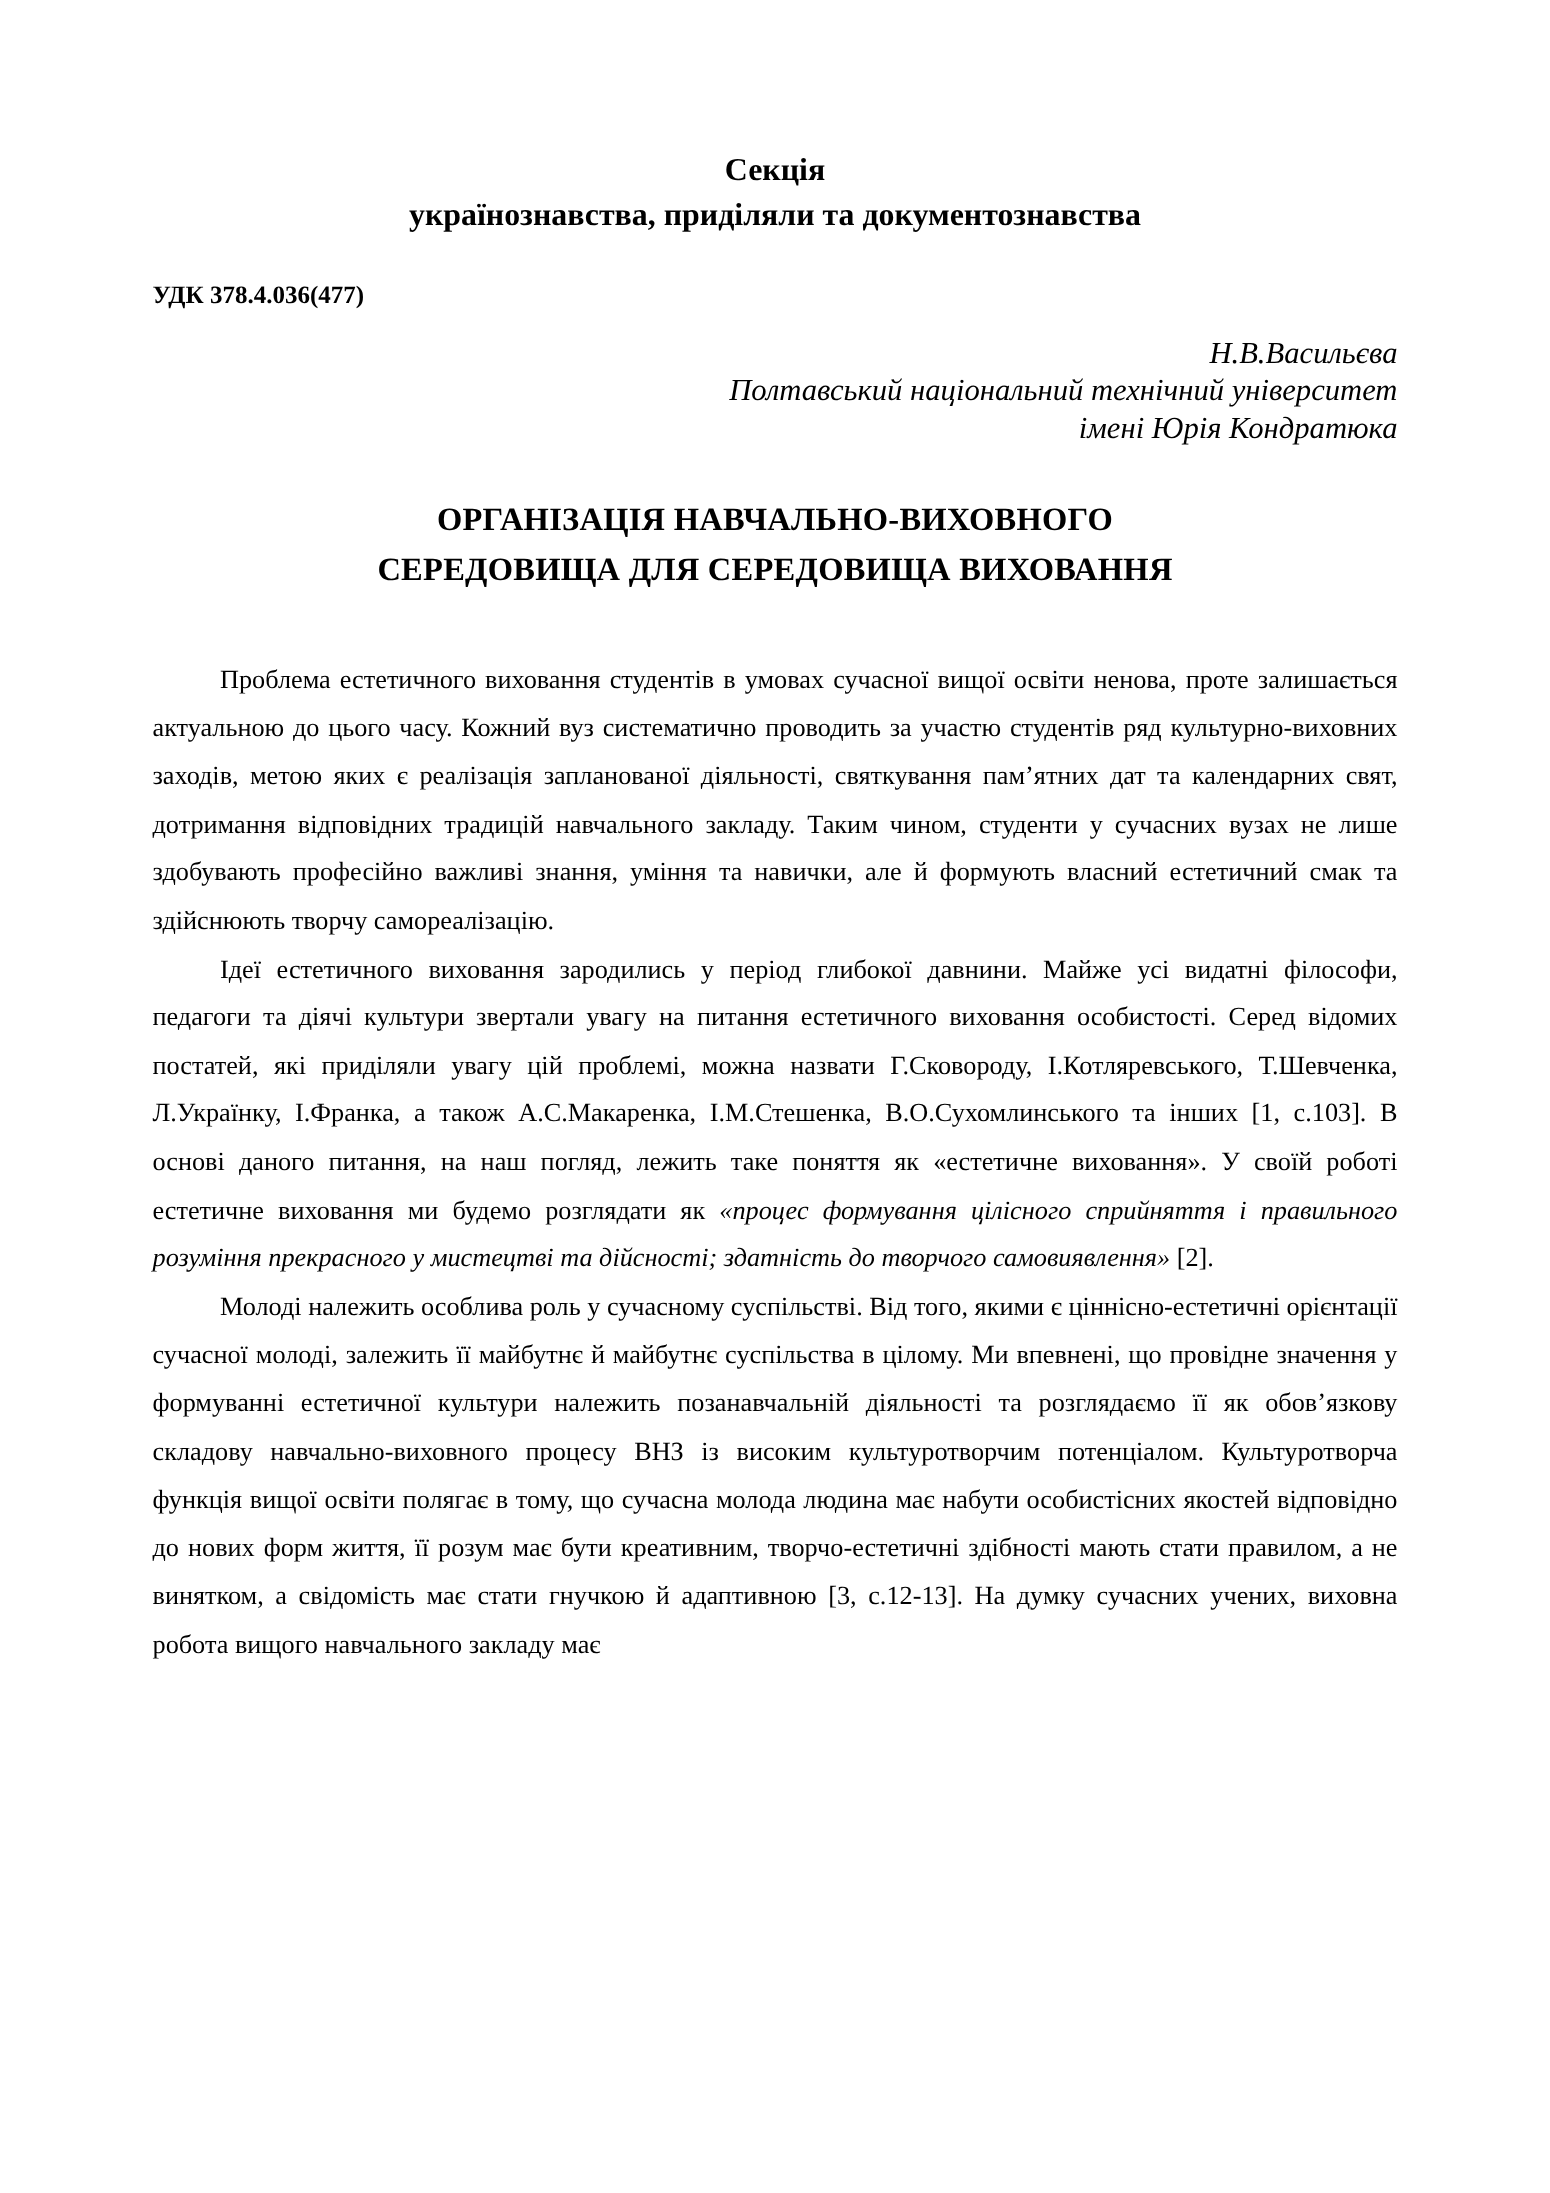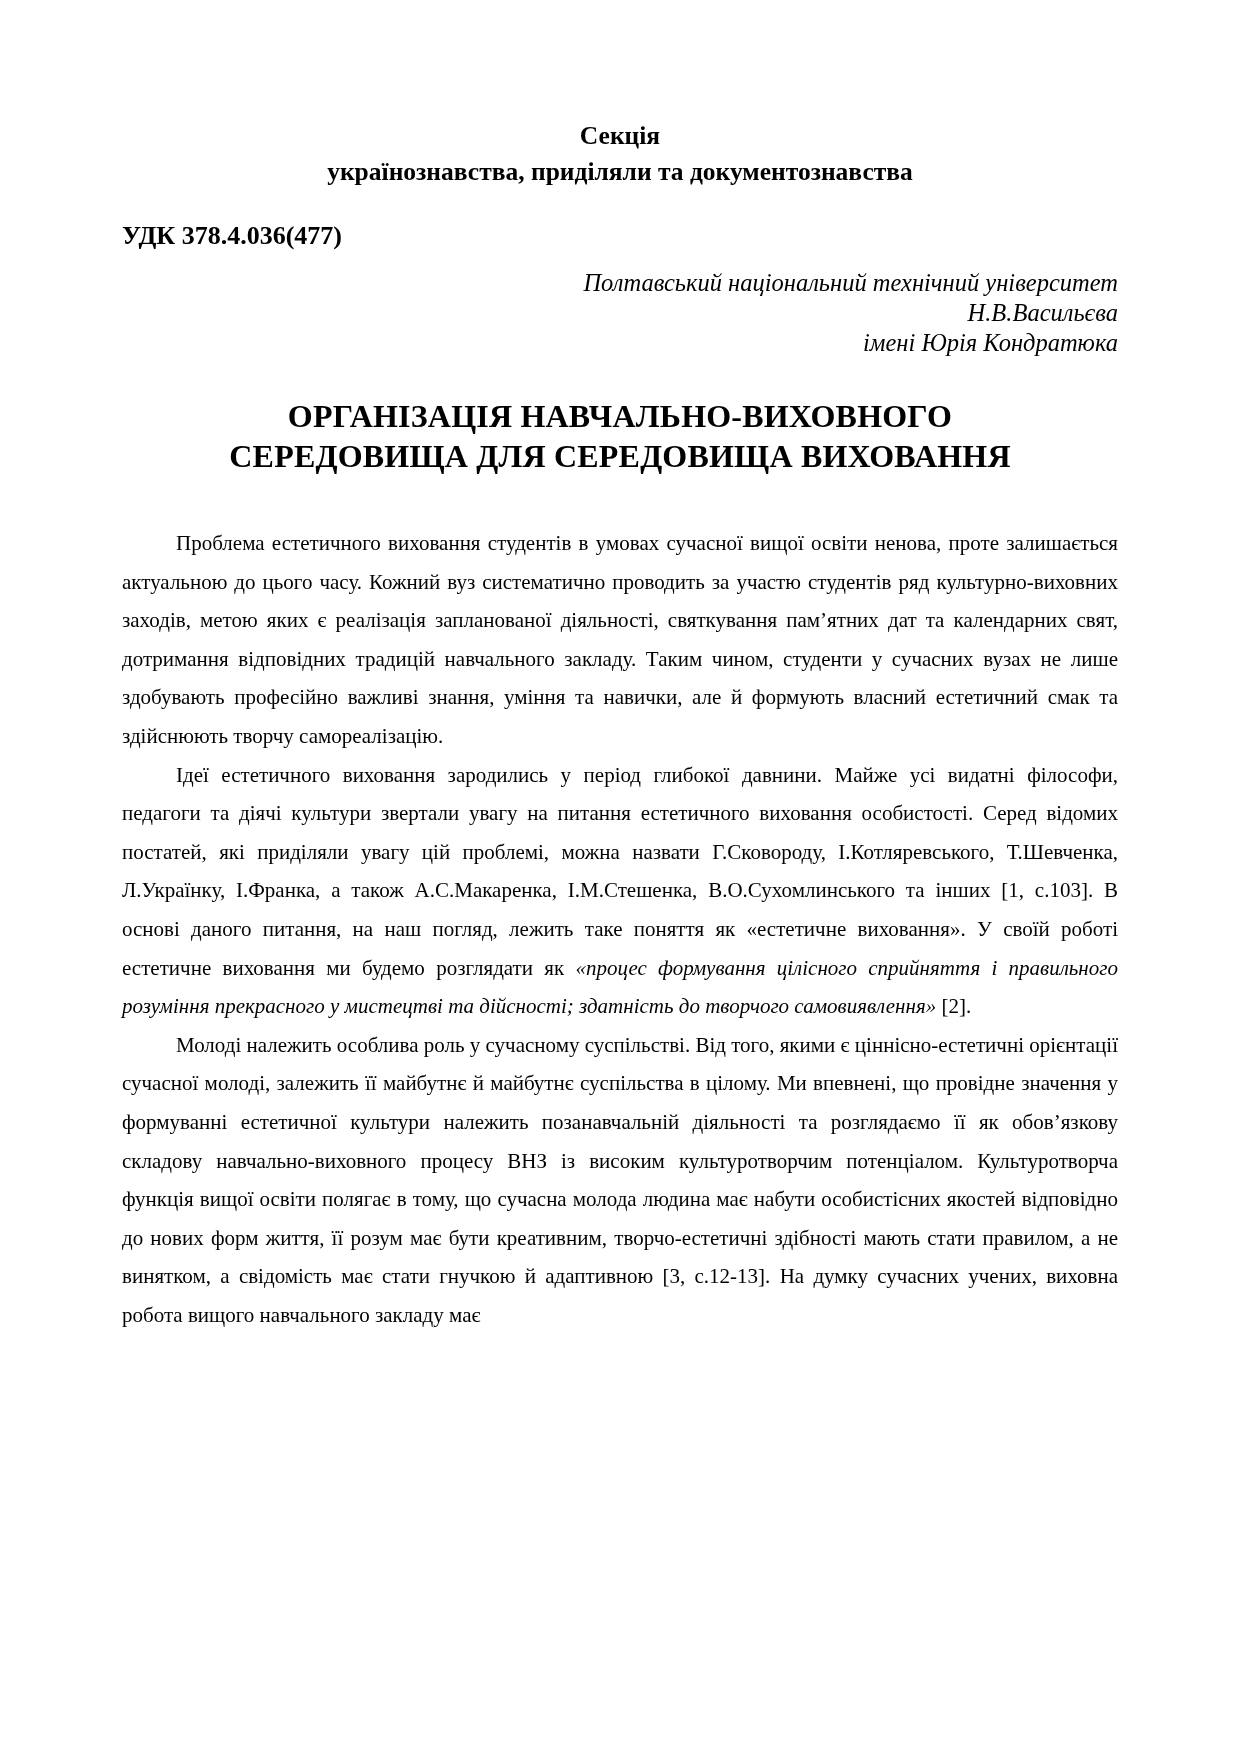--- a/index.html
+++ b/index.html
@@ -30,41 +30,41 @@
     font-size: 25.5px;
     line-height: 36px;
   }
   .section-heading .line-1 { display: block; }
   .section-heading .line-2 { display: block; }
 
   
   .udc {
     margin-top: 30px;
     font-weight: bold;
-    font-size: 26px;
+    font-size: 20px;
     line-height: 32px;
     text-align: left;
   }
 
   
   .author-block {
     margin-top: 16px;
     text-align: right;
     font-style: italic;
     font-size: 24.5px;
     line-height: 30px;
   }
   .author-block span { display: block; }
 
   
   .article-title {
     margin-top: 38px;
     text-align: center;
     font-weight: bold;
-    font-size: 32px;
+    font-size: 26px;
     line-height: 40px;
     letter-spacing: 0.2px;
   }
   .article-title span { display: block; }
 
   
   .body-text {
     margin-top: 48px;
     font-size: 21px;
     line-height: 38.6px;
@@ -84,22 +84,22 @@
 <div class="page">
 
   <div class="section-heading">
     <span class="line-1">Секція</span>
     <span class="line-2">українознавства, приділяли та документознавства</span>
   </div>
 
   <div class="udc">УДК 378.4.036(477)</div>
 
   <div class="author-block">
+    <span>Н.В.Васильєва</span>
     <span>Полтавський національний технічний університет</span>
-    <span>Н.В.Васильєва</span>
     <span>імені Юрія Кондратюка</span>
   </div>
 
   <div class="article-title">
     <span>ОРГАНІЗАЦІЯ НАВЧАЛЬНО-ВИХОВНОГО</span>
     <span>СЕРЕДОВИЩА ДЛЯ СЕРЕДОВИЩА ВИХОВАННЯ</span>
   </div>
 
   <div class="body-text">
     <p>Проблема естетичного виховання студентів в умовах сучасної вищої освіти ненова, проте залишається актуальною до цього часу. Кожний вуз систематично проводить за участю студентів ряд культурно-виховних заходів, метою яких є реалізація запланованої діяльності, святкування пам’ятних дат та календарних свят, дотримання відповідних традицій навчального закладу. Таким чином, студенти у сучасних вузах не лише здобувають професійно важливі знання, уміння та навички, але й формують власний естетичний смак та здійснюють творчу самореалізацію.</p>

